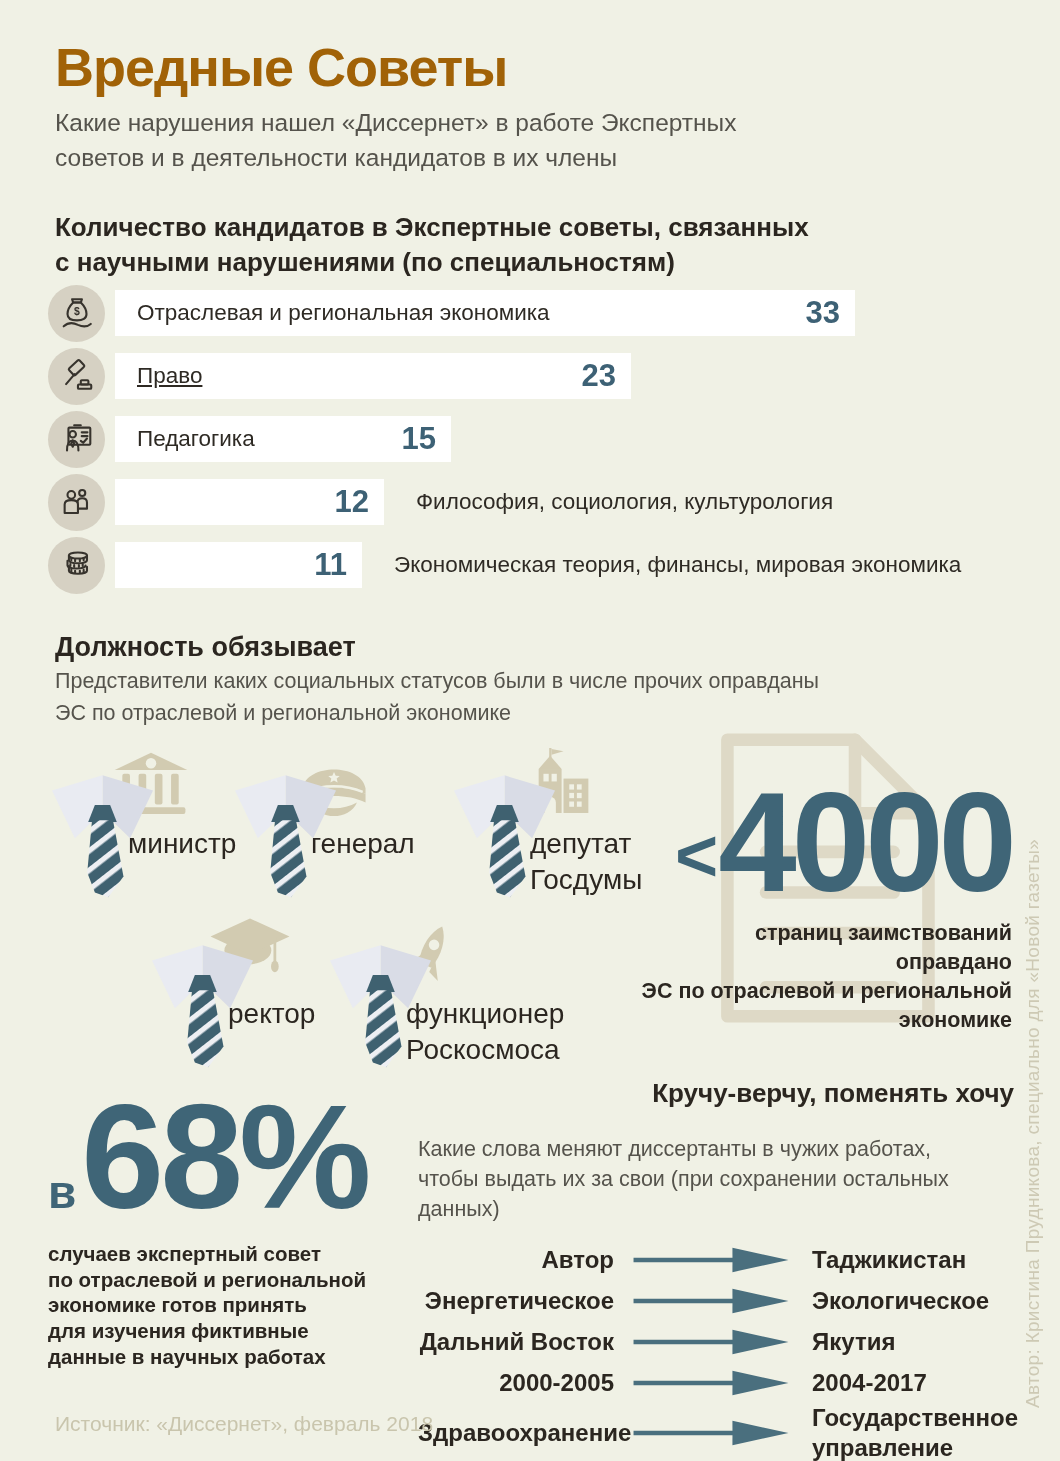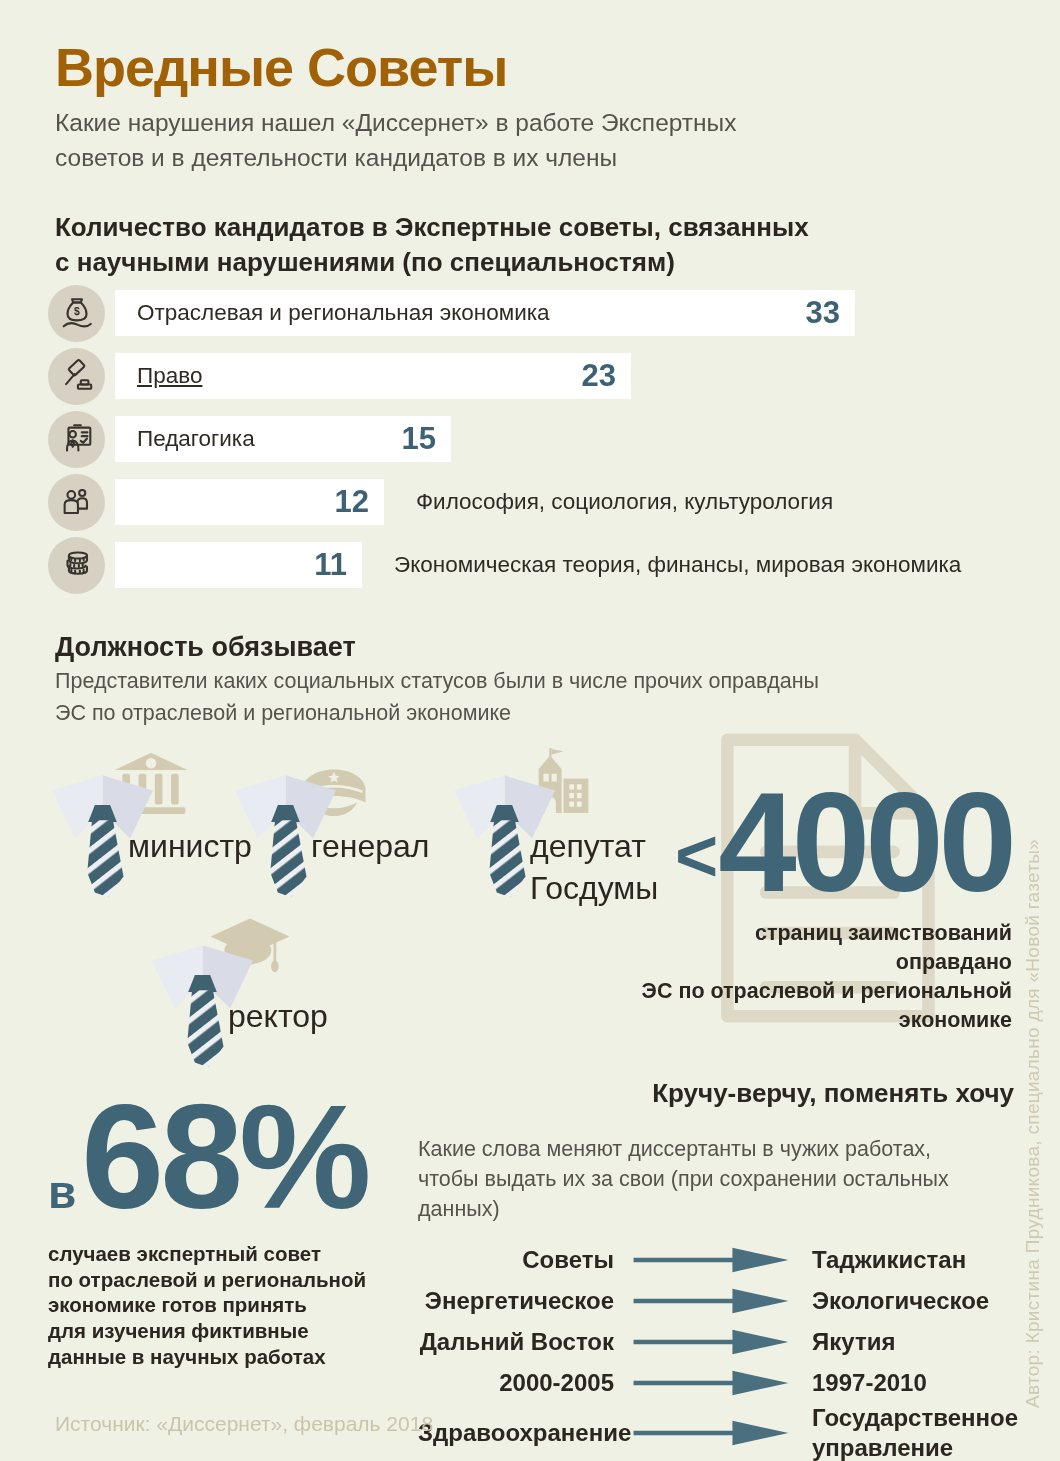--- a/index.html
+++ b/index.html
@@ -41,21 +41,21 @@
   }
   .outside-label { margin-left:32px; font-size:22.5px; color:#2e2a24; white-space:nowrap; }
 
   
   .sec2-heading { left:55px; top:622px; font-size:27px; font-weight:bold; color:#2b2620;margin-top:10px; }
   .sec2-sub { left:55px; top:665px; font-size:21.5px; line-height:1.5; color:#55534c; }
 
   .role-fig { position:absolute; width:210px; height:180px; }
   .accessory { position:absolute; left:58px; top:0; width:86px; height:86px; }
   .collartie { position:absolute; left:0; top:14px; width:105px; height:143px; }
-  .role-label { position:absolute; left:78px; top:78px; font-size:32px; line-height:1.3; color:#2b2620; white-space:pre-line; }
+  .role-label { position:absolute; left:78px; top:78px; font-size:28px; line-height:1.3; color:#2b2620; white-space:pre-line; }
 
   
   .stat4000 { left:640px; top:722px; width:372px; text-align:right; }
   .doc-icon { position:absolute; left:70px; top:6px; width:232px; height:300px; z-index:0; }
   .stat4000-number { position:relative; z-index:1; margin-top:50px; color:#3f6577; line-height:1; white-space:nowrap; }
   .stat4000-lt { font-size:74px; font-weight:bold; position:relative; top:-10px; }
   .stat4000-val { font-size:141px; font-weight:bold; letter-spacing:-5px; }
   .stat4000-caption { position:relative; z-index:1; margin-top:6px; font-size:21.5px; font-weight:bold; line-height:1.35; color:#2b2620; }
 
   
@@ -281,20 +281,38 @@
         <rect x="67" y="24" width="2.6" height="22"></rect>
         <ellipse cx="68.3" cy="51" rx="3.6" ry="5.5"></ellipse>
       </g>
     </svg>
     <svg class="collartie" viewBox="0 0 110 150">
         <use href="#collar-tie"></use>
       </svg>
     <div class="role-label">ректор</div>
   </div>
 
+  <div class="role-fig" style="left:328px;top:918px">
+    <svg class="accessory" viewBox="0 0 90 90">
+      <g transform="rotate(24 45 40)">
+        <g fill="#d2cbb1">
+          <path d="M45,6 C54,16 57,33 52,50 L38,50 C33,33 36,16 45,6 Z"></path>
+          <polygon points="38,40 26,60 38,55"></polygon>
+          <polygon points="52,40 64,60 52,55"></polygon>
+          <polygon points="41.5,50 48.5,50 45,59"></polygon>
+        </g>
+        <circle cx="45" cy="27" r="5.5" fill="#f0f1e5"></circle>
+      </g>
+    </svg>
+    <svg class="collartie" viewBox="0 0 110 150">
+        <use href="#collar-tie"></use>
+      </svg>
+    <div class="role-label pre">функционер
+Роскосмоса</div>
+  </div>
 
   <div class="abs stat4000">
     <svg class="doc-icon" viewBox="0 0 240 310" fill="none" stroke="#ded9c6" stroke-width="13" stroke-linejoin="round" stroke-linecap="round">
       <path d="M18,12 H150 L226,88 V298 H18 Z"></path>
       <path d="M150,12 V88 H226"></path>
       <line x1="58" y1="128" x2="190" y2="128"></line>
       <line x1="58" y1="170" x2="190" y2="170"></line>
       <line x1="58" y1="212" x2="190" y2="212"></line>
       <line x1="58" y1="268" x2="190" y2="268"></line>
     </svg>
@@ -317,21 +335,21 @@
 для изучения фиктивные
 данные в научных работах</div>
   </div>
 
   <div class="abs swap">
     <h2 class="swap-heading">Кручу-верчу, поменять хочу</h2>
     <p class="swap-sub pre">Какие слова меняют диссертанты в чужих работах,
 чтобы выдать их за свои (при сохранении остальных данных)</p>
     <div class="swap-rows">
       <div class="swap-row">
-        <span class="swap-from">Советы</span>
+        <span class="swap-from">Автор</span>
         <svg class="swap-arrow" viewBox="0 0 170 30">
             <line x1="2" y1="15" x2="112" y2="15" stroke="#4a6f7e" stroke-width="5"></line>
             <polygon points="108,2 168,15 108,28" fill="#4a6f7e"></polygon>
           </svg>
         <span class="swap-to">Таджикистан</span>
       </div>
       <div class="swap-row">
         <span class="swap-from">Энергетическое</span>
         <svg class="swap-arrow" viewBox="0 0 170 30">
             <line x1="2" y1="15" x2="112" y2="15" stroke="#4a6f7e" stroke-width="5"></line>
@@ -346,21 +364,21 @@
             <polygon points="108,2 168,15 108,28" fill="#4a6f7e"></polygon>
           </svg>
         <span class="swap-to">Якутия</span>
       </div>
       <div class="swap-row">
         <span class="swap-from">2000-2005</span>
         <svg class="swap-arrow" viewBox="0 0 170 30">
             <line x1="2" y1="15" x2="112" y2="15" stroke="#4a6f7e" stroke-width="5"></line>
             <polygon points="108,2 168,15 108,28" fill="#4a6f7e"></polygon>
           </svg>
-        <span class="swap-to">1997-2010</span>
+        <span class="swap-to">2004-2017</span>
       </div>
       <div class="swap-row">
         <span class="swap-from">Здравоохранение</span>
         <svg class="swap-arrow" viewBox="0 0 170 30">
             <line x1="2" y1="15" x2="112" y2="15" stroke="#4a6f7e" stroke-width="5"></line>
             <polygon points="108,2 168,15 108,28" fill="#4a6f7e"></polygon>
           </svg>
         <span class="swap-to pre">Государственное
 управление</span>
       </div>

